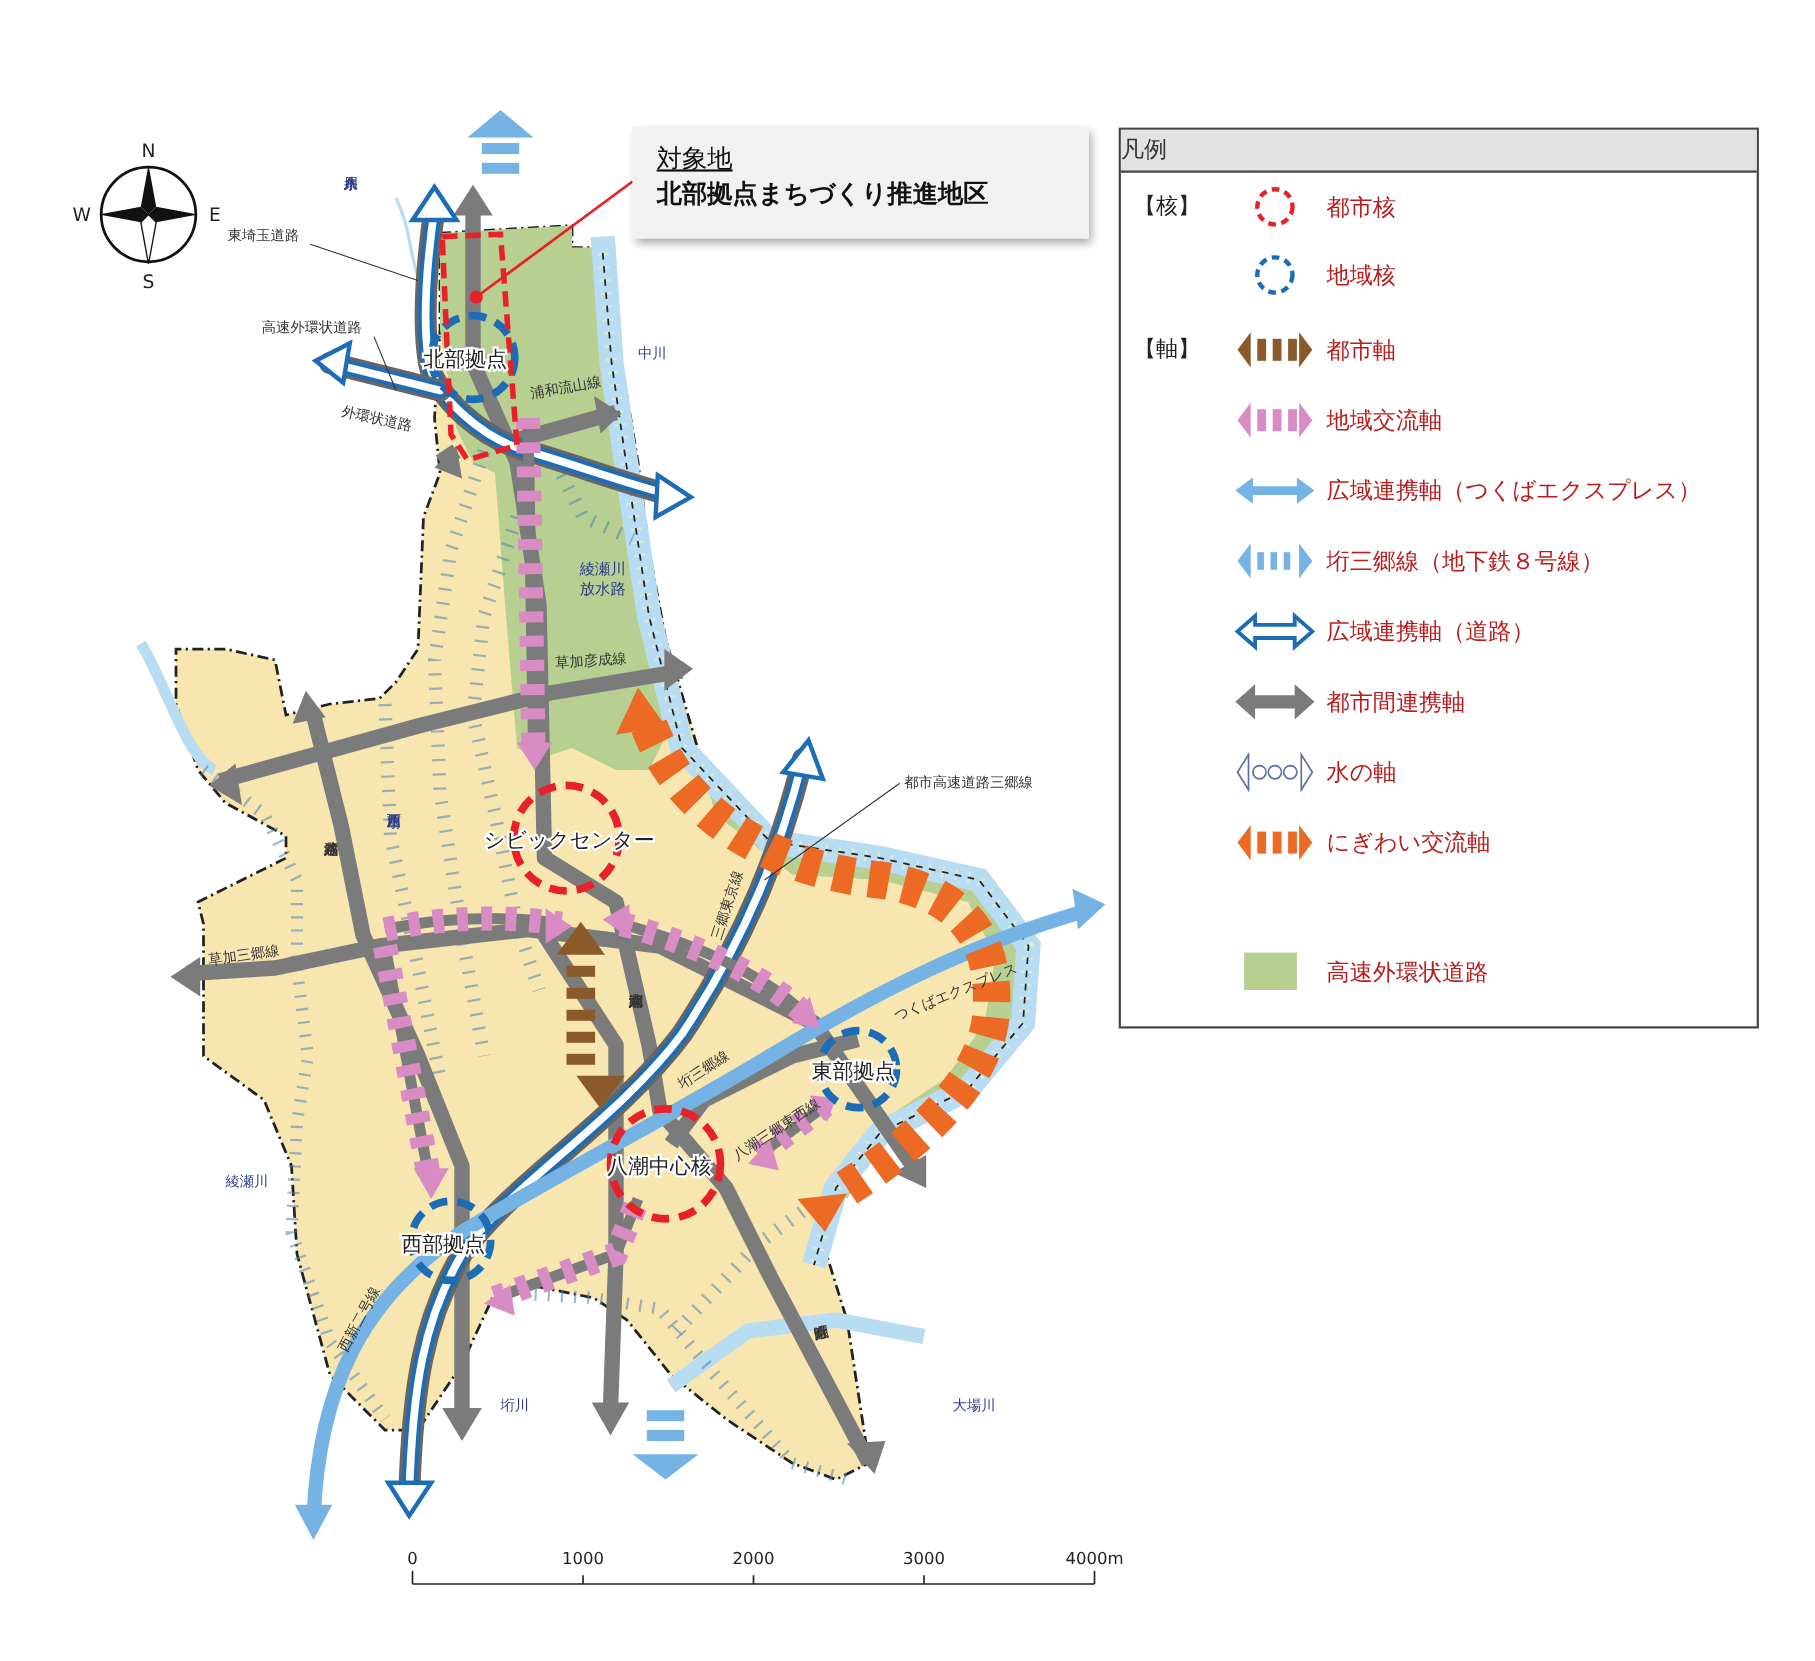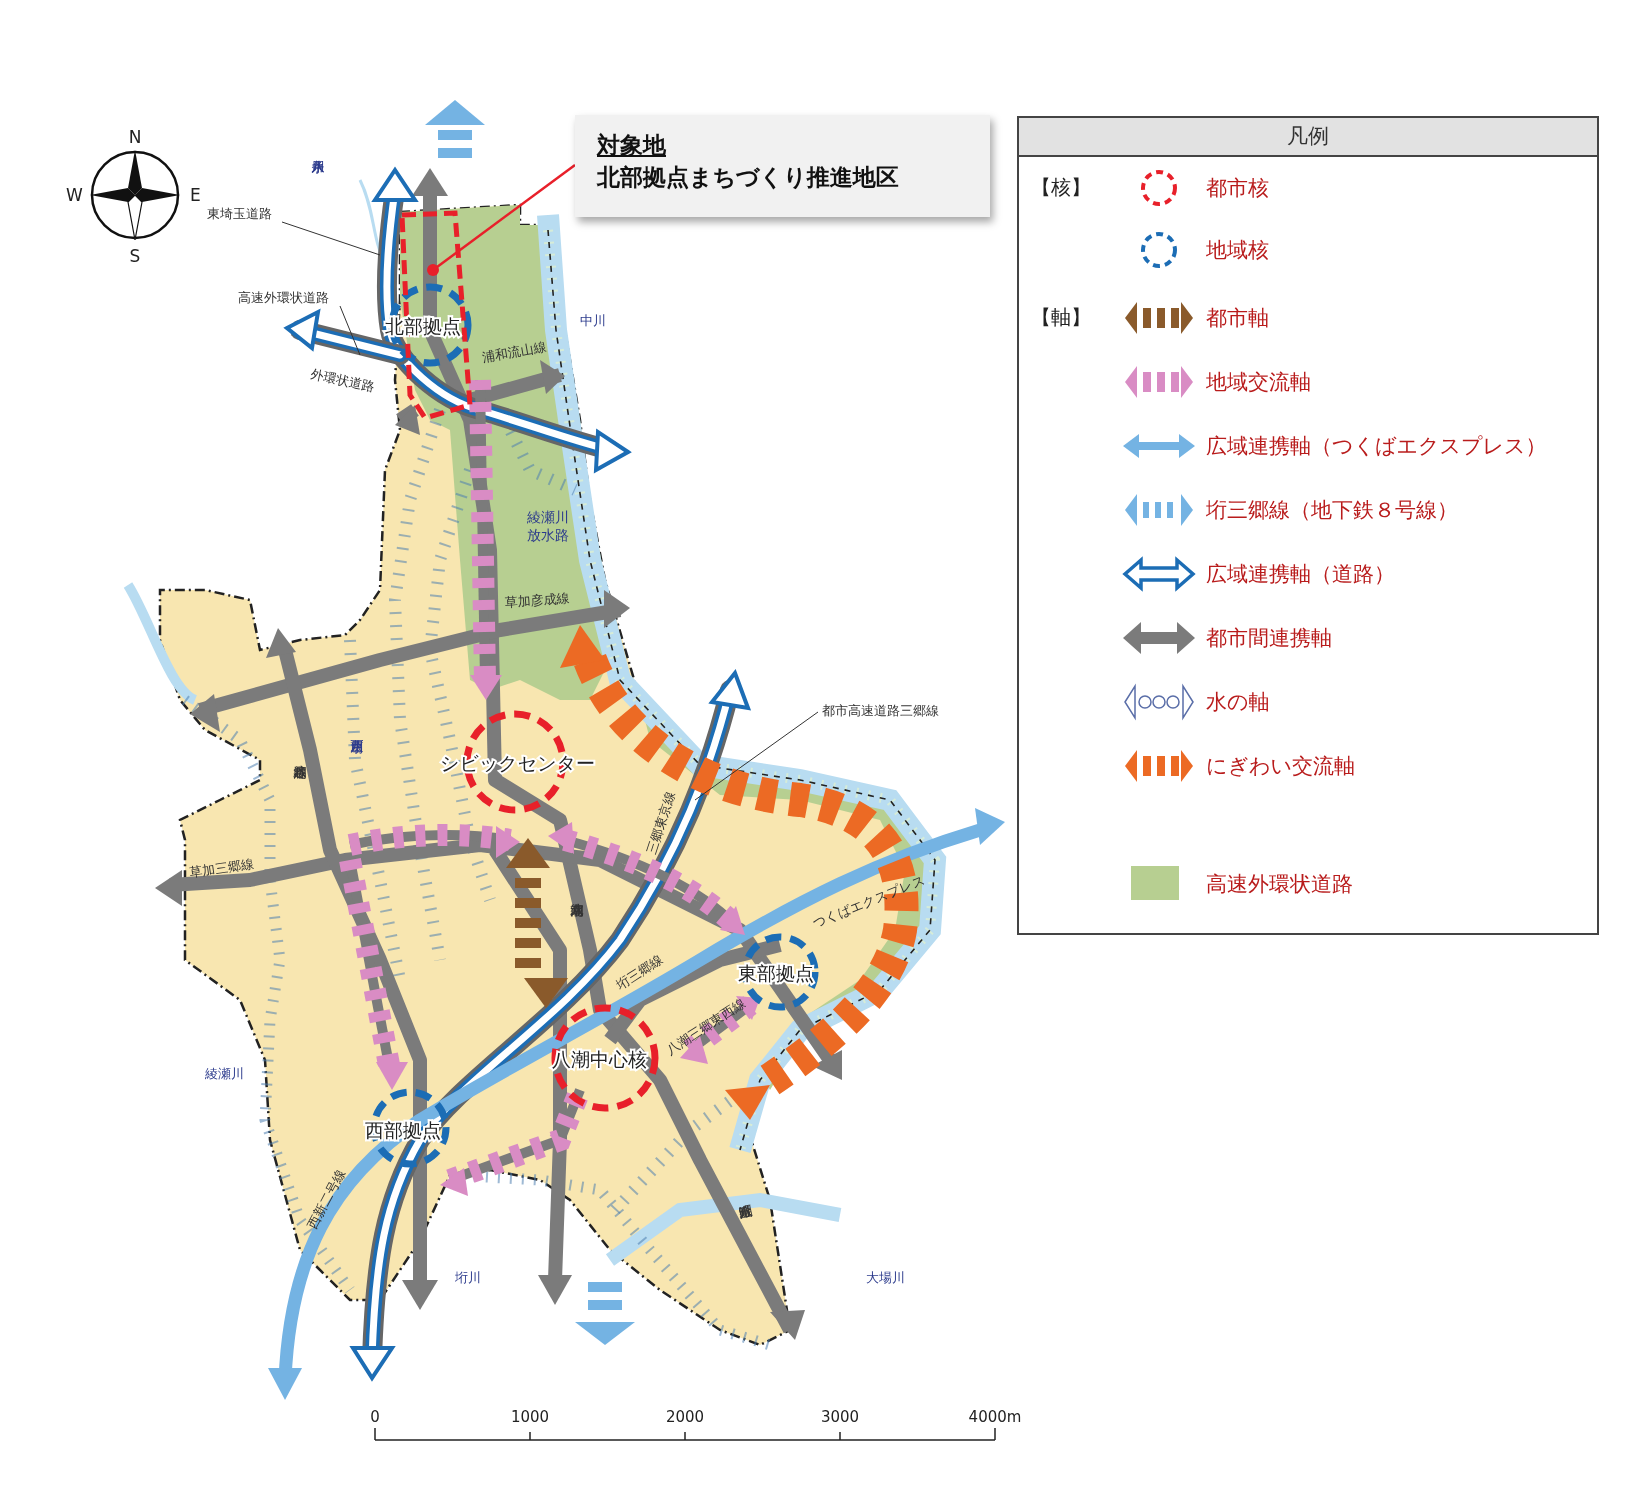--- a/index.html
+++ b/index.html
@@ -5,26 +5,26 @@
   html, body { margin:0; padding:0; background:#ffffff; }
   body { width:1650px; height:1510px; position:relative; overflow:hidden;
          font-family:"DejaVu Sans","Liberation Sans",sans-serif; color:#222; }
   .map-svg { position:absolute; left:0; top:0; width:1650px; height:1510px; }
   .lbl { font-family:"DejaVu Sans",sans-serif; fill:#333; }
   .lbl-water { fill:#2b3a8c; }
   .lbl-core { font-size:19px; fill:#222; stroke:#fff; stroke-width:4px; paint-order:stroke; }
   .callout { position:absolute; left:575px; top:115px; width:415px; height:102px;
              background:#f1f1f1; box-shadow:3px 5px 8px rgba(0,0,0,0.35);
              padding:14px 22px; box-sizing:border-box; font-size:23px; line-height:32px; color:#111; }
-  .callout .t1 { text-decoration:underline; font-weight:bold; }
+  .callout .t1 { text-decoration:underline; font-weight:normal; }
   .callout .t2 { font-weight:bold; }
   .legend { position:absolute; left:1017px; top:116px; width:582px; height:819px;
             border:2px solid #444; box-sizing:border-box; background:#fff; }
   .legend-head { height:37px; background:#e2e2e2; border-bottom:2px solid #444;
-                 text-align:center; font-size:21px; line-height:37px; color:#333; }
+                 text-align:left; font-size:21px; line-height:37px; color:#333; }
   .lg-row { position:absolute; left:0; height:44px; width:100%; }
   .lg-group { position:absolute; left:12px; top:8px; font-size:20px; color:#222; }
   .lg-sym { position:absolute; left:100px; top:0; width:80px; height:44px; }
   .lg-text { position:absolute; left:187px; top:8px; font-size:21px; color:#b91c1c; white-space:nowrap; }
   .swatch { position:absolute; left:112px; top:4px; width:48px; height:34px; }
   .compass-letter { font-family:"DejaVu Sans",sans-serif; font-size:17px; fill:#222; }
   .scale-lbl { font-family:"DejaVu Sans",sans-serif; font-size:15px; fill:#222; }
 </style>
 </head>
 <body>

